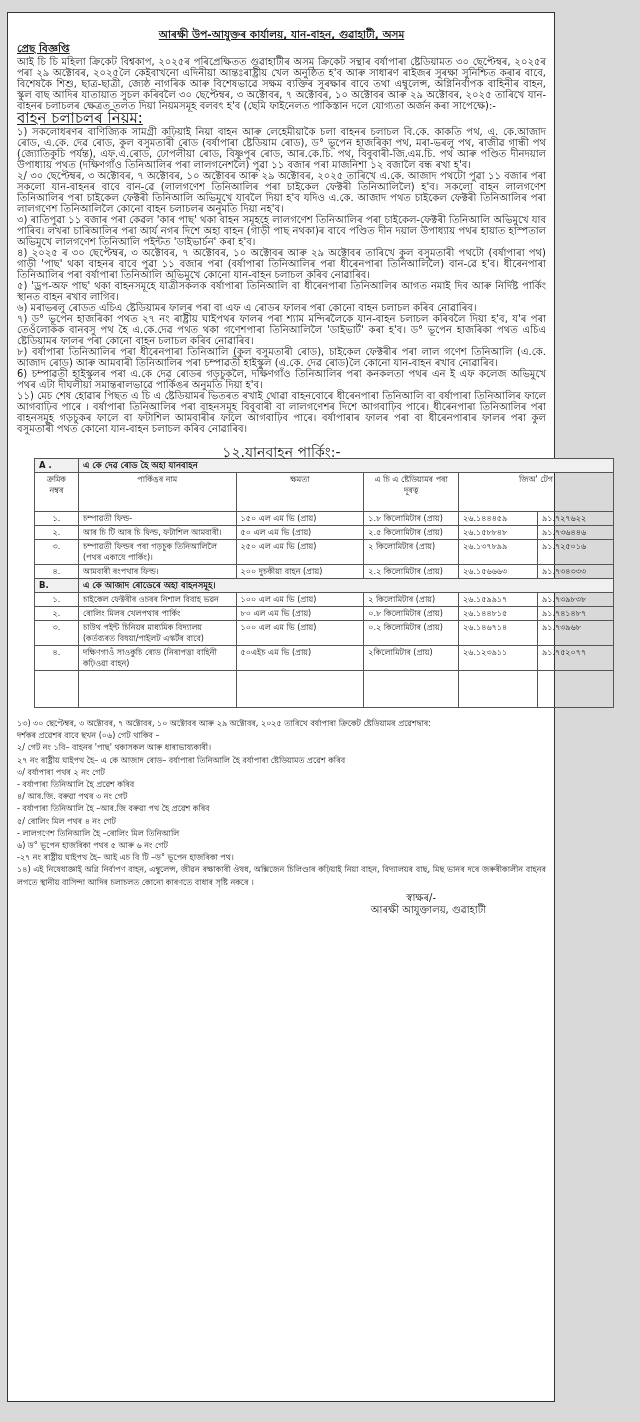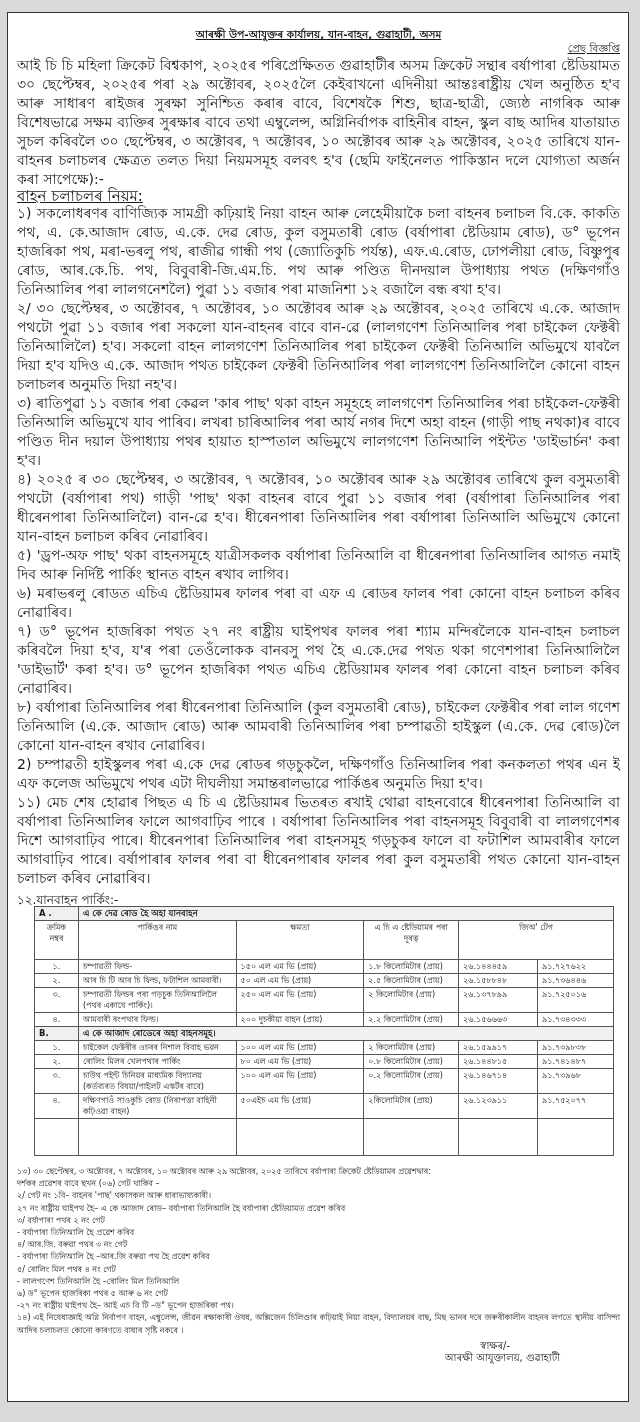--- a/index.html
+++ b/index.html
@@ -1,29 +1,29 @@
 <!DOCTYPE html>
 <html><head>
 <meta charset="utf-8">
 <style>
   html, body { margin: 0; padding: 0; }
   body {
     width: 640px; height: 1422px; background: #d9d9d9;
     font-family: "DejaVu Sans", sans-serif; color: #1a1a1a; overflow: hidden;
   }
   .page {
-    position: absolute; left: 7px; top: 12px; width: 622px; height: 1390px;
+    position: absolute; left: 7px; top: 12px; width: 548px; height: 1390px;
     background: #ffffff; border: 1px solid #333; box-sizing: border-box;
     padding: 14px 8px 10px 9px;
   }
   .title { text-align: center; font-size: 10.5px; font-weight: bold; text-decoration: underline; line-height: 14px; }
-  .subtitle { text-align: right; font-size: 10.5px; font-weight: normal; text-decoration: underline; line-height: 14px; margin-bottom: 1px; }
-  p { margin: 0; font-size: 14px; line-height: 19px; text-align: justify; }
+  .subtitle { text-align: left; font-size: 10.5px; font-weight: bold; text-decoration: underline; line-height: 14px; margin-bottom: 1px; }
+  p { margin: 0; font-size: 10px; line-height: 11px; text-align: justify; }
   .rules-heading { font-size: 15px; line-height: 15px; text-decoration: underline; }
-  .parking-heading { font-size: 12px; line-height: 12px; margin-top: 6px; }
+  .parking-heading { font-size: 14px; line-height: 12px; margin-top: 12px; text-align: center; }
   table { border-collapse: collapse; width: 580px; margin-left: 17px; font-size: 8px; }
   td, th { border: 1px solid #555; padding: 1px 4px; vertical-align: top; font-weight: normal; line-height: 11px; }
   .sec-row td { background: #f0f0f0; font-weight: bold; font-size: 8.5px; }
   .hdr th { height: 36px; }
   td.c { text-align: center; }
   .gap td { height: 34px; }
   .small p { font-size: 8px; line-height: 12.2px; }
   .sign { text-align: right; font-size: 10px; line-height: 12.5px; margin-top: 3px; padding-right: 60px; }
   .sign div:first-child { padding-right: 50px; }
 </style>
@@ -39,21 +39,21 @@
 
   <div>
     <p>১) সকলোধৰণৰ বাণিজ্যিক সামগ্ৰী কঢ়িয়াই নিয়া বাহন আৰু লেহেমীয়াকৈ চলা বাহনৰ চলাচল বি.কে. কাকতি পথ, এ. কে.আজাদ ৰোড, এ.কে. দেৱ ৰোড, কুল বসুমতাৰী ৰোড (বৰ্ষাপাৰা ষ্টেডিয়াম ৰোড), ড° ভূপেন হাজৰিকা পথ, মৰা-ভৰলু পথ, ৰাজীৱ গান্ধী পথ (জ্যোতিকুচি পৰ্যন্ত), এফ.এ.ৰোড, ঢোপলীয়া ৰোড, বিষ্ণুপুৰ ৰোড, আৰ.কে.চি. পথ, বিবুবাৰী-জি.এম.চি. পথ আৰু পণ্ডিত দীনদয়াল উপাধ্যায় পথত (দক্ষিণগাঁও তিনিআলিৰ পৰা লালগনেশলৈ) পুৱা ১১ বজাৰ পৰা মাজনিশা ১২ বজালৈ বন্ধ ৰখা হ'ব।</p>
     <p>২/ ৩০ ছেপ্টেম্বৰ, ৩ অক্টোবৰ, ৭ অক্টোবৰ, ১০ অক্টোবৰ আৰু ২৯ অক্টোবৰ, ২০২৫ তাৰিখে এ.কে. আজাদ পথটো পুৱা ১১ বজাৰ পৰা সকলো যান-বাহনৰ বাবে বান-ৱে (লালগণেশ তিনিআলিৰ পৰা চাইকেল ফেক্টৰী তিনিআলিলৈ) হ'ব। সকলো বাহন লালগণেশ তিনিআলিৰ পৰা চাইকেল ফেক্টৰী তিনিআলি অভিমুখে যাবলৈ দিয়া হ'ব যদিও এ.কে. আজাদ পথত চাইকেল ফেক্টৰী তিনিআলিৰ পৰা লালগণেশ তিনিআলিলৈ কোনো বাহন চলাচলৰ অনুমতি দিয়া নহ'ব।</p>
     <p>৩) ৰাতিপুৱা ১১ বজাৰ পৰা কেৱল 'কাৰ পাছ' থকা বাহন সমূহহে লালগণেশ তিনিআলিৰ পৰা চাইকেল-ফেক্টৰী তিনিআলি অভিমুখে যাব পাৰিব। লখৰা চাৰিআলিৰ পৰা আৰ্য নগৰ দিশে অহা বাহন (গাড়ী পাছ নথকা)ৰ বাবে পণ্ডিত দীন দয়াল উপাধ্যায় পথৰ হায়াত হাস্পতাল অভিমুখে লালগণেশ তিনিআলি পইন্টত 'ডাইভাৰ্চন' কৰা হ'ব।</p>
     <p>৪) ২০২৫ ৰ ৩০ ছেপ্টেম্বৰ, ৩ অক্টোবৰ, ৭ অক্টোবৰ, ১০ অক্টোবৰ আৰু ২৯ অক্টোবৰ তাৰিখে কুল বসুমতাৰী পথটো (বৰ্ষাপাৰা পথ) গাড়ী 'পাছ' থকা বাহনৰ বাবে পুৱা ১১ বজাৰ পৰা (বৰ্ষাপাৰা তিনিআলিৰ পৰা ধীৰেনপাৰা তিনিআলিলৈ) বান-ৱে হ'ব। ধীৰেনপাৰা তিনিআলিৰ পৰা বৰ্ষাপাৰা তিনিআলি অভিমুখে কোনো যান-বাহন চলাচল কৰিব নোৱাৰিব।</p>
     <p>৫) 'ড্ৰপ-অফ পাছ' থকা বাহনসমূহে যাত্ৰীসকলক বৰ্ষাপাৰা তিনিআলি বা ধীৰেনপাৰা তিনিআলিৰ আগত নমাই দিব আৰু নিৰ্দিষ্ট পাৰ্কিং স্থানত বাহন ৰখাব লাগিব।</p>
     <p>৬) মৰাভৰলু ৰোডত এচিএ ষ্টেডিয়ামৰ ফালৰ পৰা বা এফ এ ৰোডৰ ফালৰ পৰা কোনো বাহন চলাচল কৰিব নোৱাৰিব।</p>
     <p>৭) ড° ভূপেন হাজৰিকা পথত ২৭ নং ৰাষ্ট্ৰীয় ঘাইপথৰ ফালৰ পৰা শ্যাম মন্দিৰলৈকে যান-বাহন চলাচল কৰিবলৈ দিয়া হ'ব, য'ৰ পৰা তেওঁলোকক বানবসু পথ হৈ এ.কে.দেৱ পথত থকা গণেশপাৰা তিনিআলিলৈ 'ডাইভাৰ্ট' কৰা হ'ব। ড° ভূপেন হাজৰিকা পথত এচিএ ষ্টেডিয়ামৰ ফালৰ পৰা কোনো বাহন চলাচল কৰিব নোৱাৰিব।</p>
     <p>৮) বৰ্ষাপাৰা তিনিআলিৰ পৰা ধীৰেনপাৰা তিনিআলি (কুল বসুমতাৰী ৰোড), চাইকেল ফেক্টৰীৰ পৰা লাল গণেশ তিনিআলি (এ.কে. আজাদ ৰোড) আৰু আমবাৰী তিনিআলিৰ পৰা চম্পাৱতী হাইস্কুল (এ.কে. দেৱ ৰোড)লৈ কোনো যান-বাহন ৰখাব নোৱাৰিব।</p>
-    <p>2) চম্পাৱতী হাইস্কুলৰ পৰা এ.কে দেৱ ৰোডৰ গড়চুকলৈ, দক্ষিণগাঁও তিনিআলিৰ পৰা কনকলতা পথৰ এন ই এফ কলেজ অভিমুখে পথৰ এটা দীঘলীয়া সমান্তৰালভাৱে পাৰ্কিঙৰ অনুমতি দিয়া হ'ব।</p>
+    <p>6) চম্পাৱতী হাইস্কুলৰ পৰা এ.কে দেৱ ৰোডৰ গড়চুকলৈ, দক্ষিণগাঁও তিনিআলিৰ পৰা কনকলতা পথৰ এন ই এফ কলেজ অভিমুখে পথৰ এটা দীঘলীয়া সমান্তৰালভাৱে পাৰ্কিঙৰ অনুমতি দিয়া হ'ব।</p>
     <p>১১) মেচ শেষ হোৱাৰ পিছত এ চি এ ষ্টেডিয়ামৰ ভিতৰত ৰখাই থোৱা বাহনবোৰে ধীৰেনপাৰা তিনিআলি বা বৰ্ষাপাৰা তিনিআলিৰ ফালে আগবাঢ়িব পাৰে । বৰ্ষাপাৰা তিনিআলিৰ পৰা বাহনসমূহ বিবুবাৰী বা লালগণেশৰ দিশে আগবাঢ়িব পাৰে। ধীৰেনপাৰা তিনিআলিৰ পৰা বাহনসমূহ গড়চুকৰ ফালে বা ফটাশিল আমবাৰীৰ ফালে আগবাঢ়িব পাৰে। বৰ্ষাপাৰাৰ ফালৰ পৰা বা ধীৰেনপাৰাৰ ফালৰ পৰা কুল বসুমতাৰী পথত কোনো যান-বাহন চলাচল কৰিব নোৱাৰিব।</p>
   </div>
 
   <div class="parking-heading">১২.যানবাহন পাৰ্কিং:-</div>
 
   <table>
     <colgroup>
       <col style="width:44px">
         <col style="width:158px">
         <col style="width:128px">

